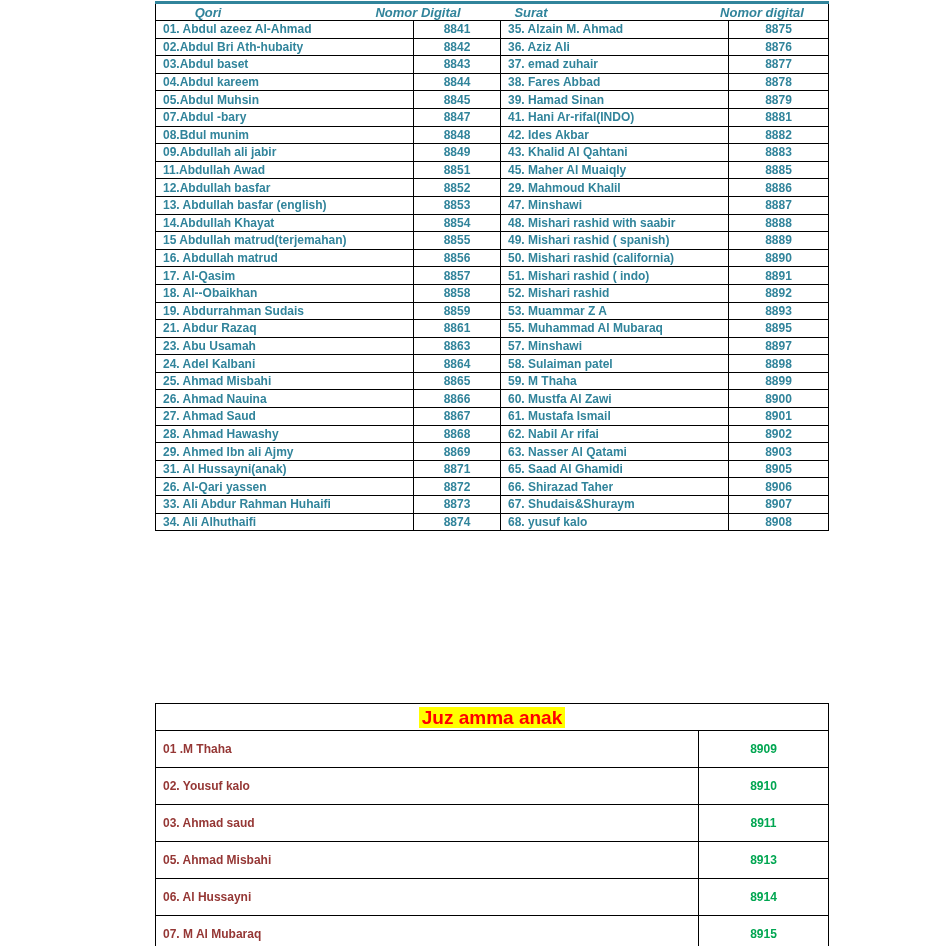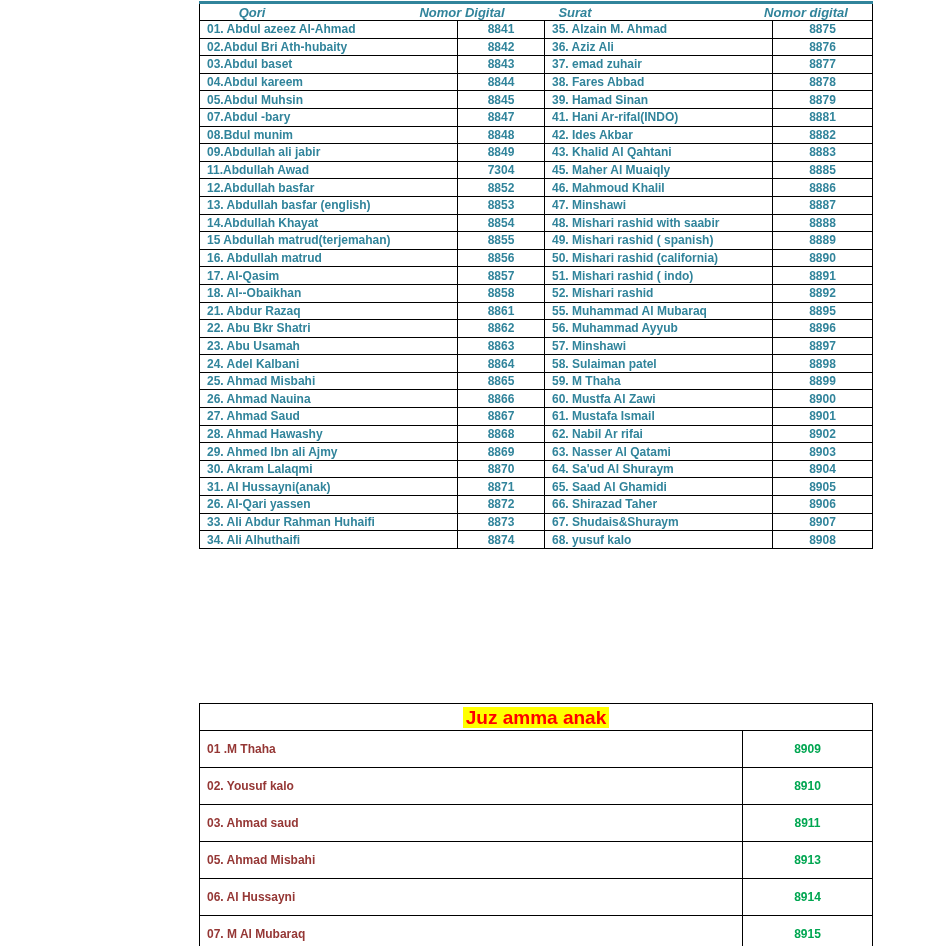--- a/index.html
+++ b/index.html
@@ -6,21 +6,21 @@
   html, body { margin: 0; padding: 0; background: #ffffff; }
   .page {
     position: relative;
     width: 946px;
     height: 946px;
     background: #ffffff;
     font-family: "Liberation Sans", "DejaVu Sans", sans-serif;
     overflow: hidden;
   }
 
-  table { border-collapse: collapse; table-layout: fixed; margin-left: 44px; }
+  table { border-collapse: collapse; table-layout: fixed; }
 
   
   .main-table {
     position: absolute;
     left: 155px;
     top: 1px;
     width: 673px;
   }
   .main-table td {
     border: 1px solid #000;
@@ -162,28 +162,28 @@
           <td class="num">8882</td>
         </tr>
         <tr>
           <td class="name">09.Abdullah ali jabir</td>
           <td class="num">8849</td>
           <td class="name">43. Khalid Al Qahtani</td>
           <td class="num">8883</td>
         </tr>
         <tr>
           <td class="name">11.Abdullah Awad</td>
-          <td class="num">7304</td>
+          <td class="num">8851</td>
           <td class="name">45. Maher Al Muaiqly</td>
           <td class="num">8885</td>
         </tr>
         <tr>
           <td class="name">12.Abdullah basfar</td>
           <td class="num">8852</td>
-          <td class="name">46. Mahmoud Khalil</td>
+          <td class="name">29. Mahmoud Khalil</td>
           <td class="num">8886</td>
         </tr>
         <tr>
           <td class="name">13. Abdullah basfar (english)</td>
           <td class="num">8853</td>
           <td class="name">47. Minshawi</td>
           <td class="num">8887</td>
         </tr>
         <tr>
           <td class="name">14.Abdullah Khayat</td>
@@ -209,32 +209,32 @@
           <td class="name">51. Mishari rashid  ( indo)</td>
           <td class="num">8891</td>
         </tr>
         <tr>
           <td class="name">18. Al--Obaikhan</td>
           <td class="num">8858</td>
           <td class="name">52. Mishari rashid</td>
           <td class="num">8892</td>
         </tr>
         <tr>
+          <td class="name">19. Abdurrahman Sudais</td>
+          <td class="num">8859</td>
+          <td class="name">53. Muammar Z A</td>
+          <td class="num">8893</td>
+        </tr>
+        <tr>
           <td class="name">21. Abdur Razaq</td>
           <td class="num">8861</td>
           <td class="name">55. Muhammad Al Mubaraq</td>
           <td class="num">8895</td>
         </tr>
         <tr>
-          <td class="name">22. Abu Bkr Shatri</td>
-          <td class="num">8862</td>
-          <td class="name">56. Muhammad Ayyub</td>
-          <td class="num">8896</td>
-        </tr>
-        <tr>
           <td class="name">23. Abu Usamah</td>
           <td class="num">8863</td>
           <td class="name">57. Minshawi</td>
           <td class="num">8897</td>
         </tr>
         <tr>
           <td class="name">24. Adel Kalbani</td>
           <td class="num">8864</td>
           <td class="name">58. Sulaiman patel</td>
           <td class="num">8898</td>
@@ -261,26 +261,20 @@
           <td class="name">28. Ahmad Hawashy</td>
           <td class="num">8868</td>
           <td class="name">62. Nabil Ar rifai</td>
           <td class="num">8902</td>
         </tr>
         <tr>
           <td class="name">29. Ahmed Ibn ali Ajmy</td>
           <td class="num">8869</td>
           <td class="name">63. Nasser Al Qatami</td>
           <td class="num">8903</td>
-        </tr>
-        <tr>
-          <td class="name">30. Akram Lalaqmi</td>
-          <td class="num">8870</td>
-          <td class="name">64. Sa'ud Al Shuraym</td>
-          <td class="num">8904</td>
         </tr>
         <tr>
           <td class="name">31. Al Hussayni(anak)</td>
           <td class="num">8871</td>
           <td class="name">65. Saad Al Ghamidi</td>
           <td class="num">8905</td>
         </tr>
         <tr>
           <td class="name">26. Al-Qari yassen</td>
           <td class="num">8872</td>

